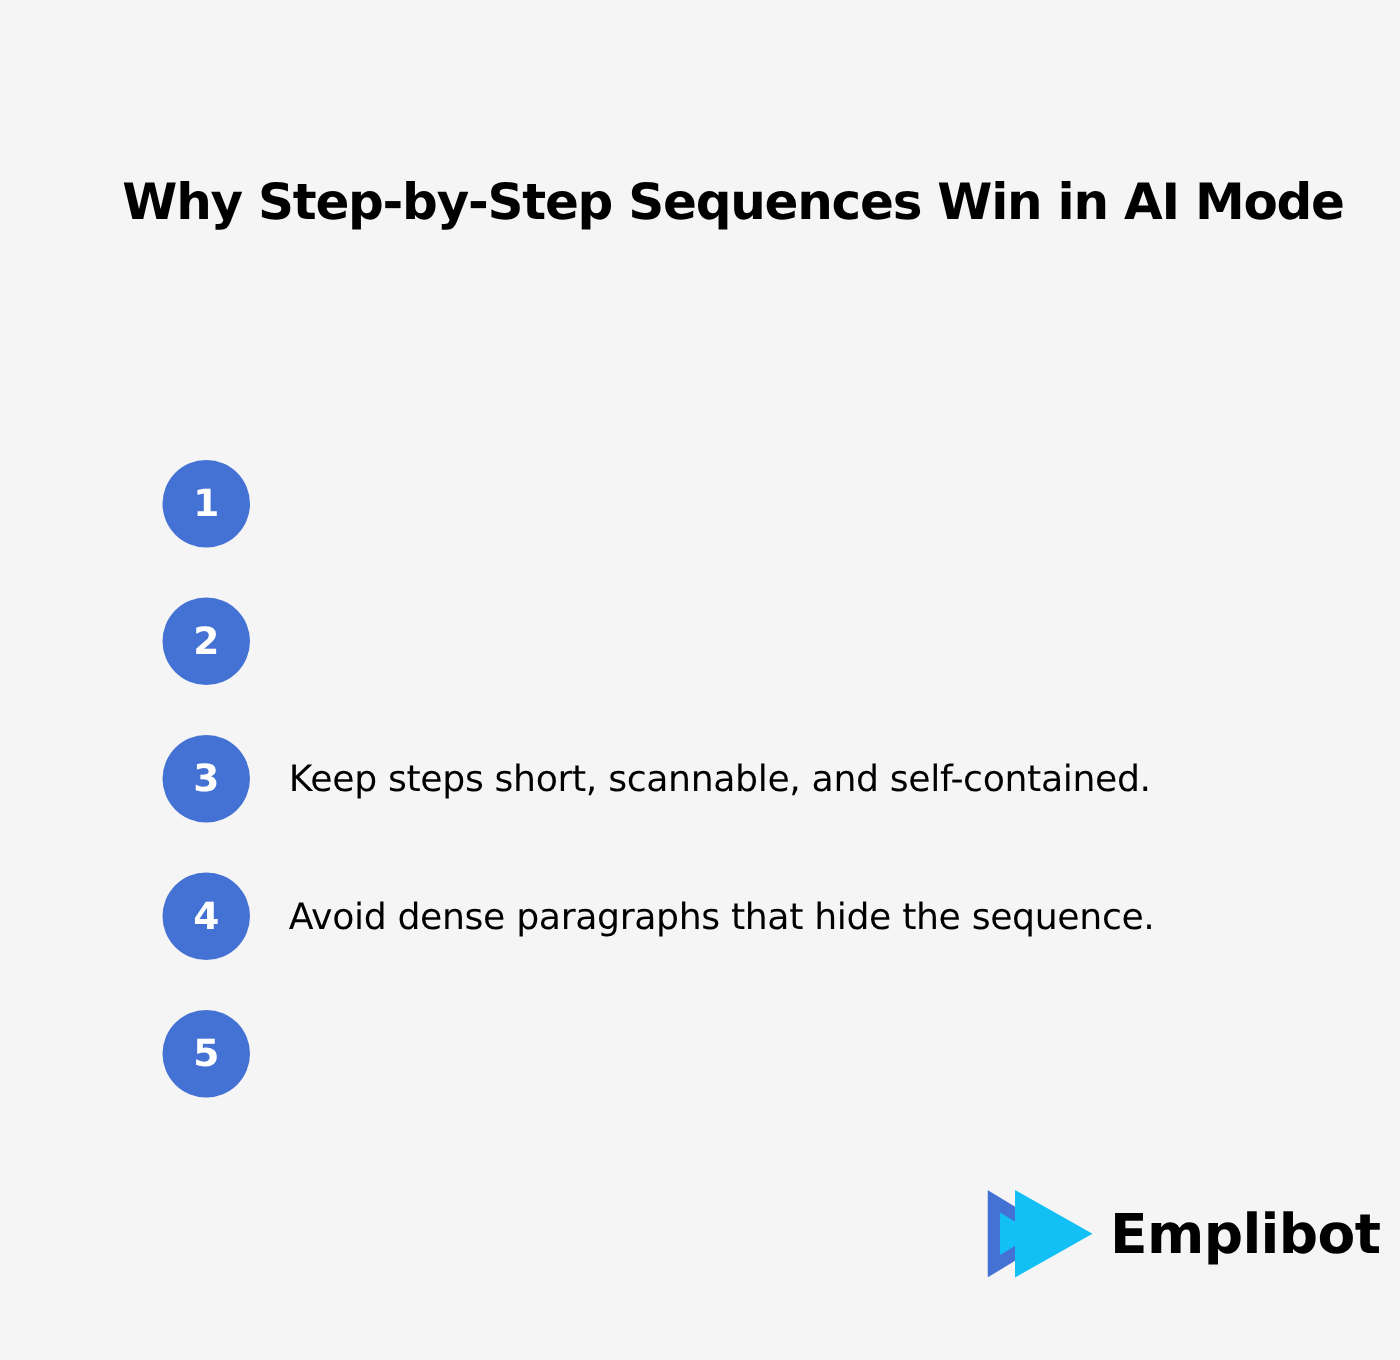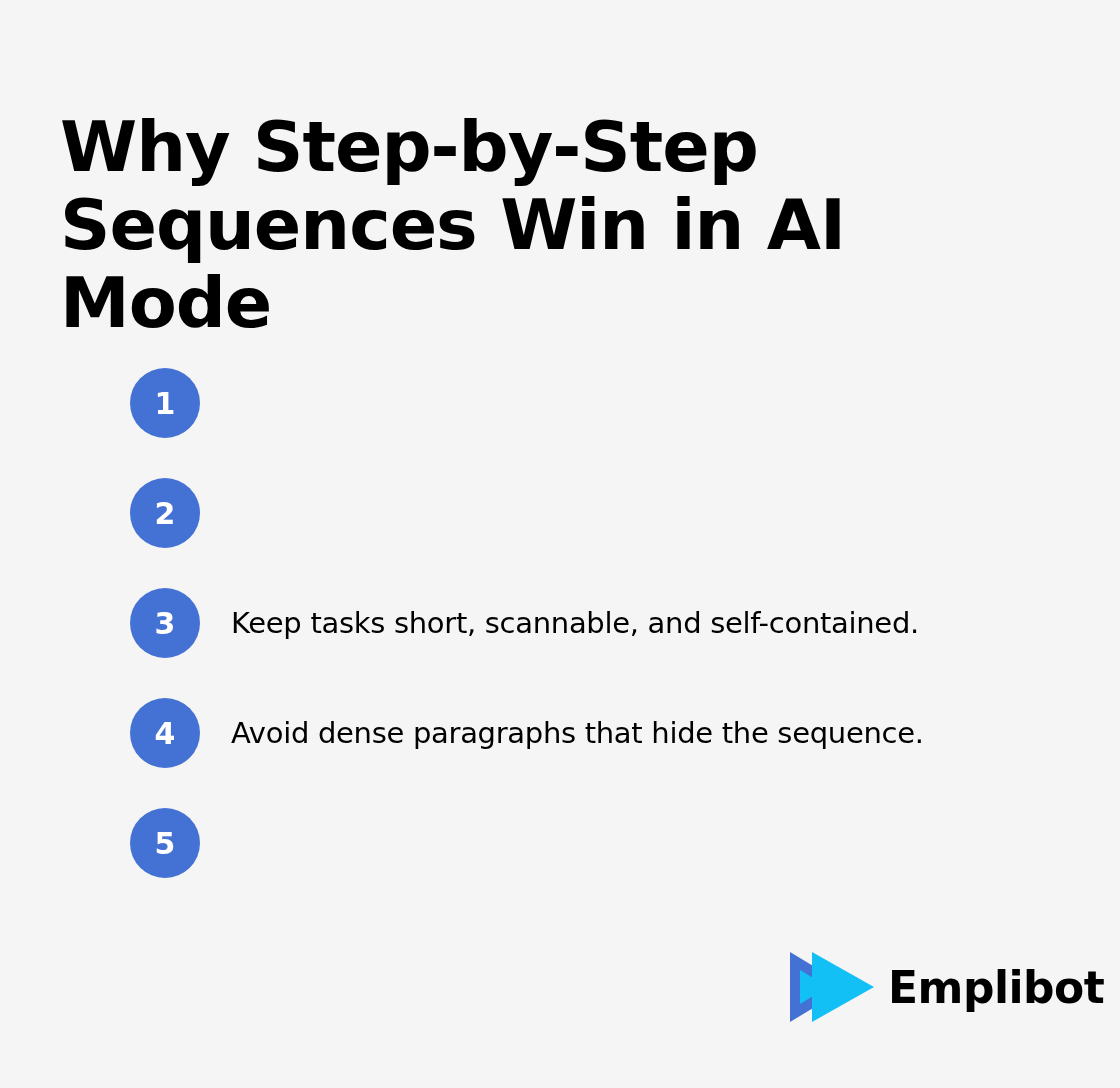--- a/index.html
+++ b/index.html
@@ -3,22 +3,23 @@
 <meta charset="utf-8">
 <style>
   html, body { margin:0; padding:0; }
   body {
     width:1120px; height:1088px; background:#f5f5f5;
     font-family:"DejaVu Sans","Liberation Sans",sans-serif;
     position:relative; overflow:hidden; color:#000;
   }
   .title {
     position:absolute; left:60px; top:108px; width:1000px;
-    font-size:70px; font-weight:bold; line-height:78px; letter-spacing:-1px;
-    margin:0;
+    font-size:40px; font-weight:bold; line-height:78px; letter-spacing:-1px;
+    margin:15px;
+    text-align:right;
   }
   .steps { position:absolute; left:130px; top:368px; }
   .step { display:flex; align-items:center; height:70px; margin-bottom:40px; }
   .circle {
     width:70px; height:70px; border-radius:50%;
     background:#4472d4; color:#fff;
     display:flex; align-items:center; justify-content:center;
     font-size:30px; font-weight:bold; flex-shrink:0;
   }
   .step-text { margin-left:31px; font-size:29px; white-space:nowrap; letter-spacing:-0.3px; }
@@ -33,21 +34,21 @@
 
 <div class="steps">
   <div class="step">
     <div class="circle">1</div>
   </div>
   <div class="step">
     <div class="circle">2</div>
   </div>
   <div class="step">
     <div class="circle">3</div>
-    <div class="step-text">Keep tasks short, scannable, and self-contained.</div>
+    <div class="step-text">Keep steps short, scannable, and self-contained.</div>
   </div>
   <div class="step">
     <div class="circle">4</div>
     <div class="step-text">Avoid dense paragraphs that hide the sequence.</div>
   </div>
   <div class="step">
     <div class="circle">5</div>
   </div>
 </div>
 

